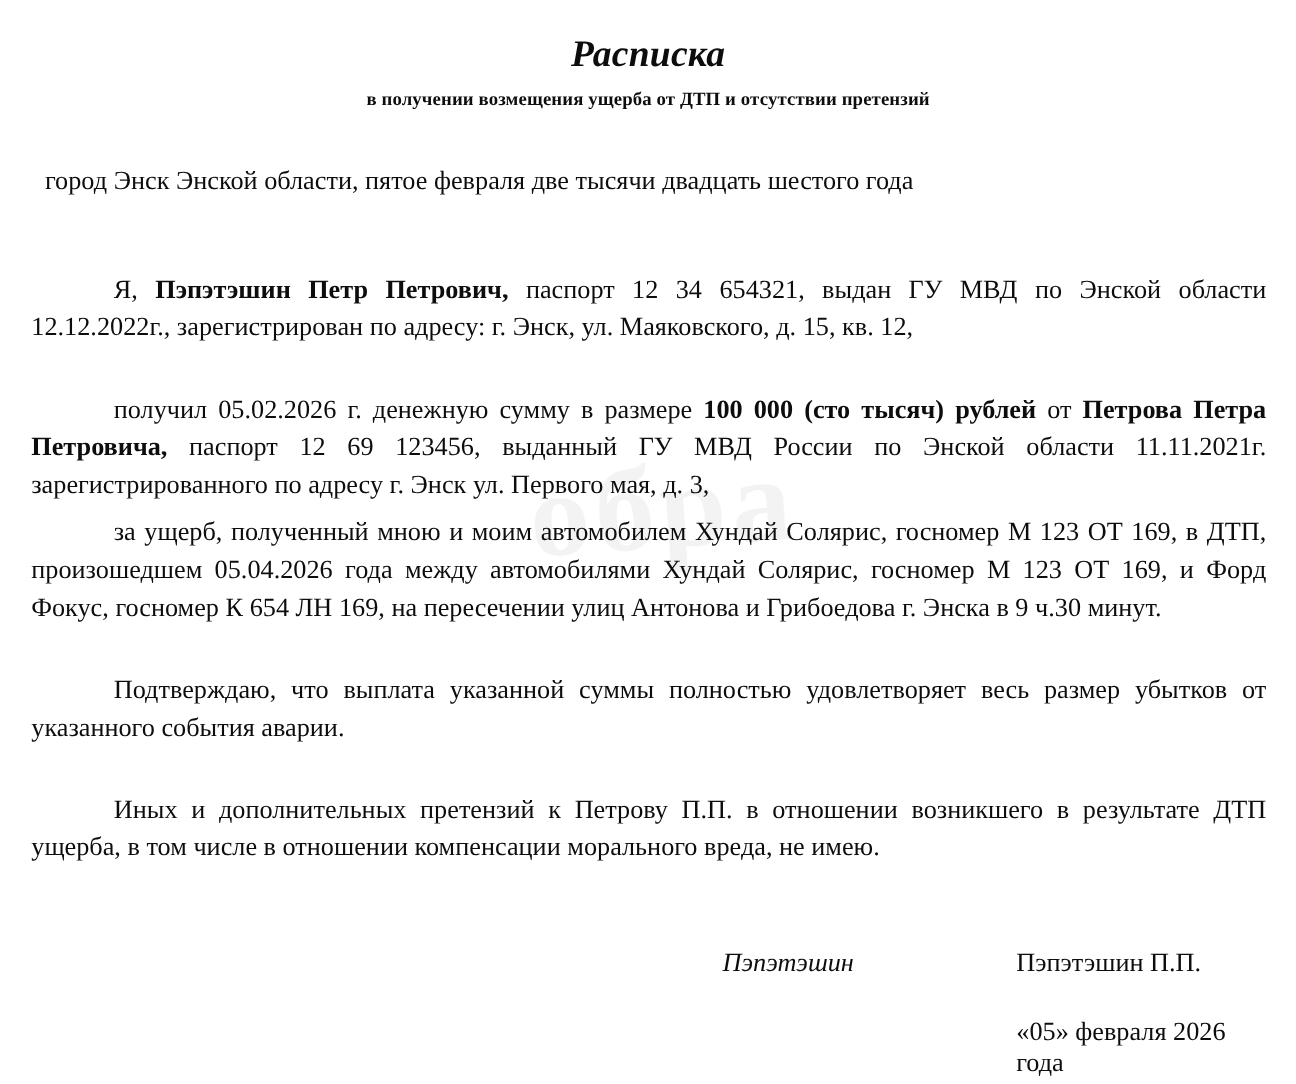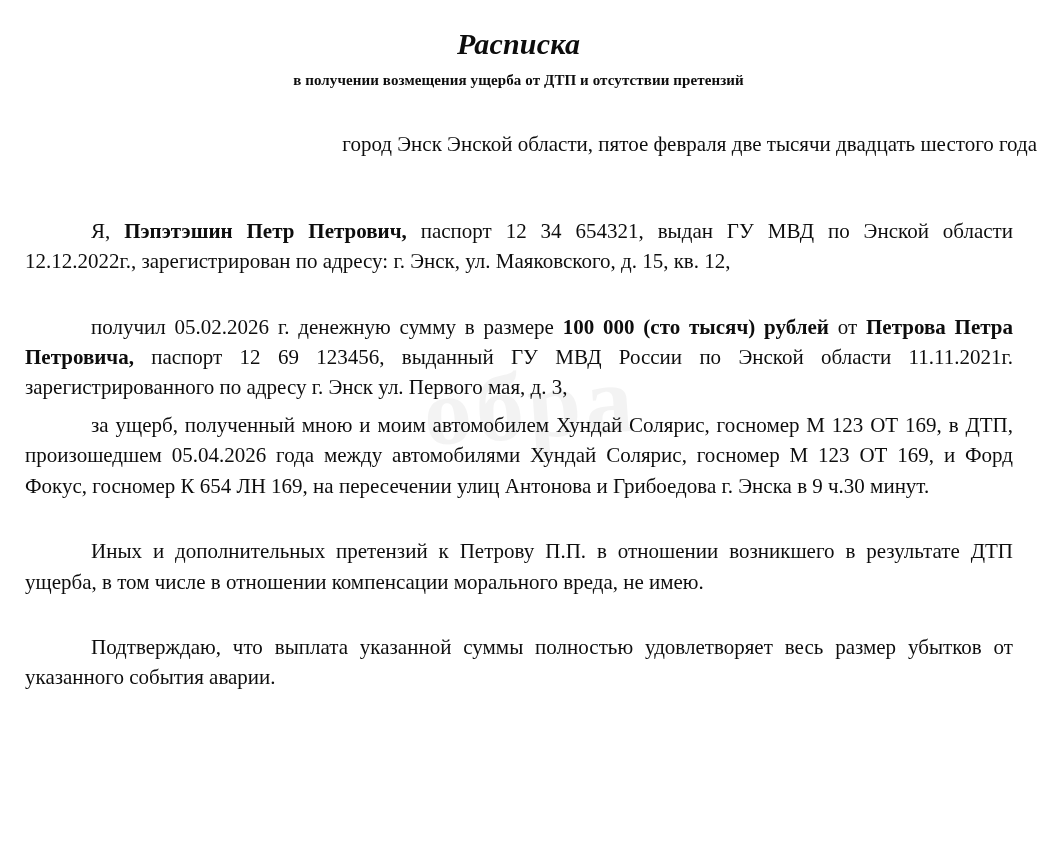--- a/index.html
+++ b/index.html
@@ -57,21 +57,21 @@
     font-size: 15px;
     font-weight: bold;
     line-height: 1.2;
     margin: 10px 0 0 0;
     letter-spacing: 0.1px;
   }
 
   
   .placedate {
     margin: 42px 0 0 0;
-    text-align: right;
+    text-align: left;
     font-size: 21px;
     line-height: 1.25;
     padding-left: 36px;
   }
 
   
   .body {
     position: relative;
     margin: 0;
     padding: 0 24px 0 25px;
@@ -141,20 +141,29 @@
   <div class="placedate">город Энск Энской области, пятое февраля две тысячи двадцать шестого года</div>
 
   <div class="body">
 
     <p class="para first"><span>Я, </span><b>Пэпэтэшин Петр Петрович,</b><span> паспорт 12 34 654321, выдан ГУ МВД по Энской области 12.12.2022г., зарегистрирован по адресу: г. Энск, ул. Маяковского, д. 15, кв. 12,</span></p>
 
     <p class="para gap-lg"><span>получил 05.02.2026 г. денежную сумму в размере </span><b>100 000 (сто тысяч) рублей</b><span> от </span><b>Петрова Петра Петровича,</b><span> паспорт 12 69 123456, выданный ГУ МВД России по Энской области 11.11.2021г. зарегистрированного по адресу г. Энск ул. Первого мая, д. 3,</span></p>
 
     <p class="para gap-sm">за ущерб, полученный мною и моим автомобилем Хундай Солярис, госномер М 123 ОТ 169, в ДТП, произошедшем 05.04.2026 года между автомобилями Хундай Солярис, госномер М 123 ОТ 169, и Форд Фокус, госномер К 654 ЛН 169, на пересечении  улиц Антонова и Грибоедова г. Энска в 9 ч.30 минут.</p>
 
+    <p class="para gap-lg">Подтверждаю, что выплата указанной суммы полностью удовлетворяет весь размер убытков от указанного события аварии.</p>
+
     <p class="para gap-lg">Иных и дополнительных претензий к Петрову П.П. в отношении возникшего в результате ДТП ущерба, в том числе в отношении компенсации морального вреда,  не имею.</p>
-
-    <p class="para gap-lg">Подтверждаю, что выплата указанной суммы полностью удовлетворяет весь размер убытков от указанного события аварии.</p>
 
   </div>
 
+  <div class="sign-block">
+    <div class="sign-row">
+      <div class="signature">Пэпэтэшин</div>
+      <div class="sign-name">Пэпэтэшин П.П.</div>
+    </div>
+    <div class="date-row">
+      <div class="date-val">«05» февраля 2026 года</div>
+    </div>
+  </div>
 
 </div>
 
 </body></html>

